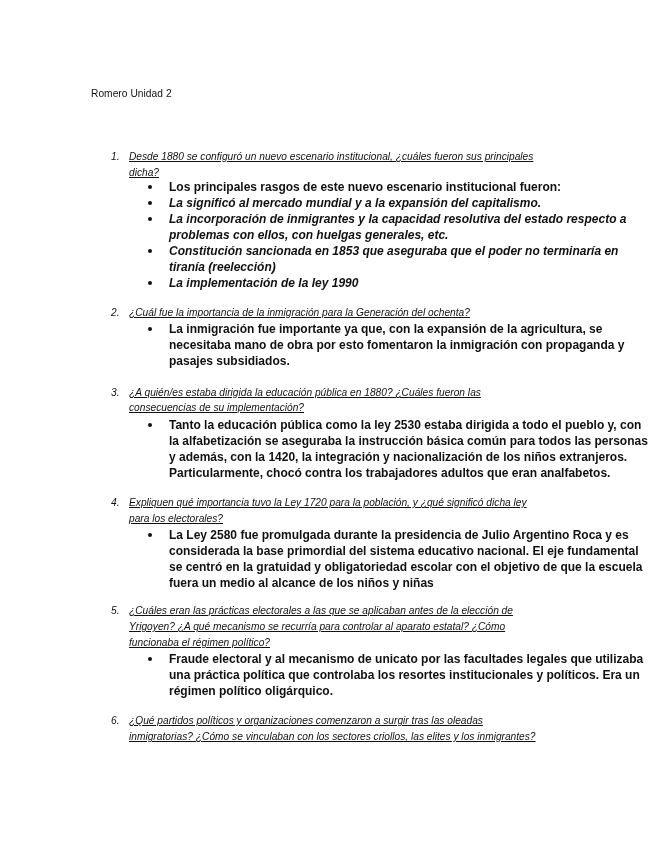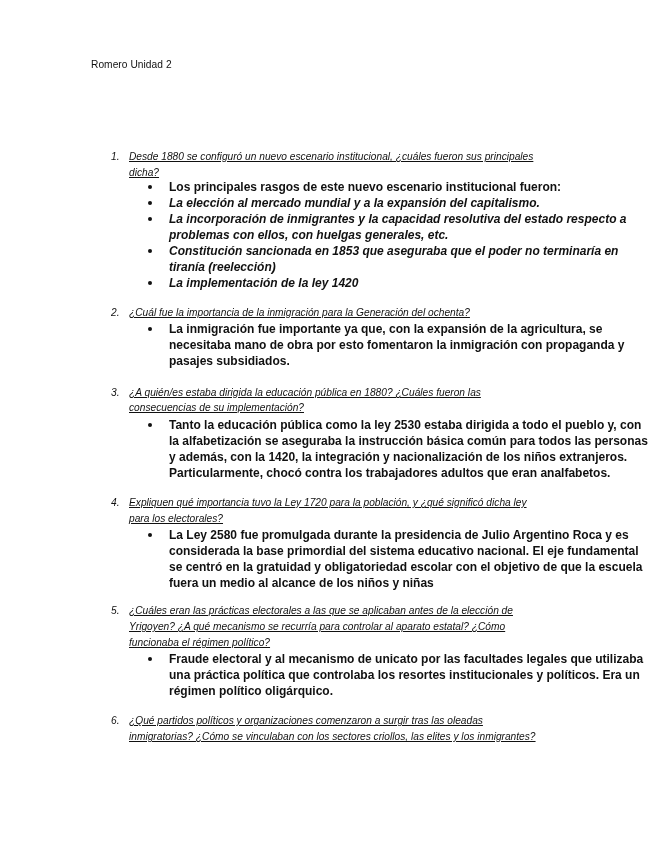--- a/index.html
+++ b/index.html
@@ -1,20 +1,20 @@
 <!DOCTYPE html>
 <html><head>
 <meta charset="utf-8">
 <style>
   html, body { margin: 0; padding: 0; background: #ffffff; }
   body { width: 655px; height: 848px; position: relative; overflow: hidden;
          font-family: "Liberation Sans", "DejaVu Sans", sans-serif; color: #111; }
   .page { position: absolute; left: 0; top: 0; width: 655px; height: 848px; }
   .line { position: absolute; font-size: 10.2px; line-height: 16px; white-space: nowrap; letter-spacing: 0.05px; }
-  .doc-title { left: 91px; top: 57px; text-align: center; }
+  .doc-title { left: 91px; top: 86px; text-align: center; }
   .guide-title { left: 91px; top: 123px; font-style: italic; text-decoration: underline; }
   .q-num { position: absolute; font-style: italic; font-size: 10.2px; line-height: 16px; }
   .q-text { position: absolute; font-style: italic; text-decoration: underline; font-size: 10.2px; line-height: 16px; white-space: nowrap; }
   .bullet { position: absolute; width: 4px; height: 4px; border-radius: 50%; background: #111; }
   .b-text { position: absolute; font-size: 12px; line-height: 16px; white-space: nowrap; font-weight: bold; }
   .it { font-style: italic; }
 </style>
 </head>
 <body>
 
@@ -23,32 +23,32 @@
 
   <div>
     <span class="q-num" style="left:111px;top:149px">1.</span>
     <span class="q-text" style="left:129px;top:149px">Desde 1880 se configuró un nuevo escenario institucional, ¿cuáles fueron sus principales</span>
     <span class="q-text" style="left:129px;top:165px">dicha?</span>
 
     <span class="bullet" style="left:148px;top:185px"></span>
     <span class="b-text" style="left:169px;top:179px">Los principales rasgos de este nuevo escenario institucional fueron:</span>
 
     <span class="bullet" style="left:148px;top:201px"></span>
-    <span class="b-text it" style="left:169px;top:195px">La elección al mercado mundial y a la expansión del capitalismo.</span>
+    <span class="b-text it" style="left:169px;top:195px">La significó al mercado mundial y a la expansión del capitalismo.</span>
 
     <span class="bullet" style="left:148px;top:217px"></span>
     <span class="b-text it" style="left:169px;top:211px">La incorporación de inmigrantes y la capacidad resolutiva del estado respecto a</span>
     <span class="b-text it" style="left:169px;top:227px">problemas con ellos, con huelgas generales, etc.</span>
 
     <span class="bullet" style="left:148px;top:249px"></span>
     <span class="b-text it" style="left:169px;top:243px">Constitución sancionada en 1853 que aseguraba que el poder no terminaría en</span>
     <span class="b-text it" style="left:169px;top:259px">tiranía (reelección)</span>
 
     <span class="bullet" style="left:148px;top:281px"></span>
-    <span class="b-text it" style="left:169px;top:275px">La implementación de la ley 1420</span>
+    <span class="b-text it" style="left:169px;top:275px">La implementación de la ley 1990</span>
   </div>
 
   <div>
     <span class="q-num" style="left:111px;top:305px">2.</span>
     <span class="q-text" style="left:129px;top:305px">¿Cuál fue la importancia de la inmigración para la Generación del ochenta?</span>
 
     <span class="bullet" style="left:148px;top:327px"></span>
     <span class="b-text" style="left:169px;top:321px">La inmigración fue importante ya que, con la expansión de la agricultura, se</span>
     <span class="b-text" style="left:169px;top:337px">necesitaba mano de obra por esto fomentaron la inmigración con propaganda y</span>
     <span class="b-text" style="left:169px;top:353px">pasajes subsidiados.</span>

